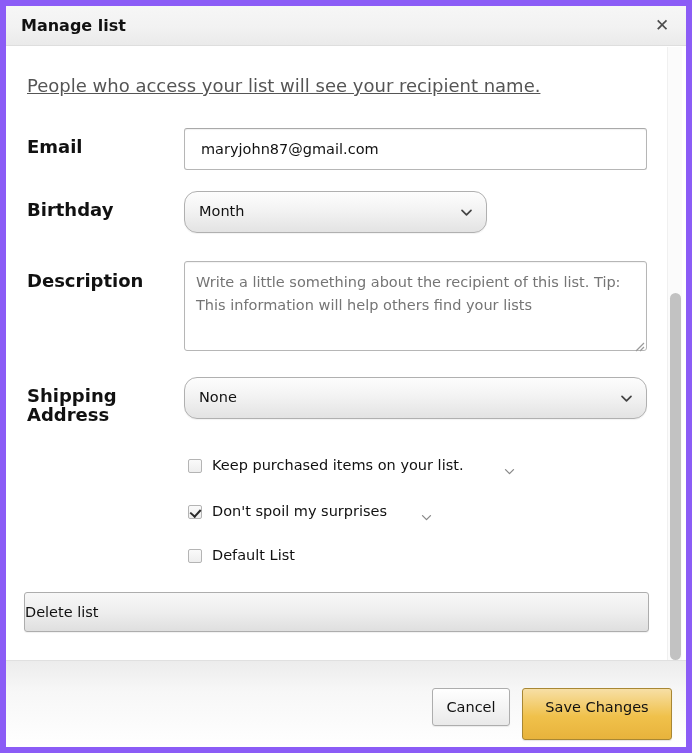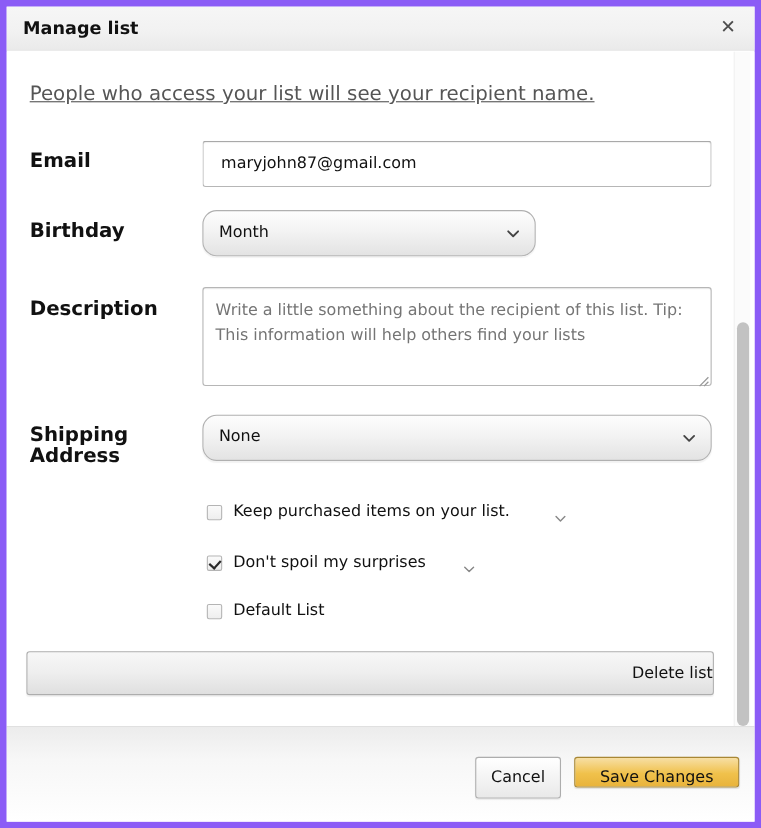--- a/index.html
+++ b/index.html
@@ -229,21 +229,21 @@
     height: 40px;
     box-sizing: border-box;
     border: 1px solid #adadad;
     border-radius: 3px;
     background: linear-gradient(to bottom, #f7f7f7 0%, #eeeeee 50%, #dfdfdf 100%);
     box-shadow: 0 1px 1px rgba(0,0,0,0.06);
     cursor: pointer;
     font-size: 14.5px;
     color: #111111;
     line-height: 38px;
-    text-align: right;
+    text-align: left;
     font-family: "DejaVu Sans", "Liberation Sans", sans-serif;
   }
 
   
   .sb-track {
     position: absolute;
     right: 4px;
     top: 41px;
     width: 15px;
     height: 613px;
@@ -289,21 +289,21 @@
     line-height: 36px;
     text-align: center;
     cursor: pointer;
     font-family: "DejaVu Sans", "Liberation Sans", sans-serif;
   }
   .save-btn {
     position: absolute;
     left: 516px;
     top: 27px;
     width: 150px;
-    height: 28px;
+    height: 52px;
     box-sizing: border-box;
     border: 1px solid #a88734;
     border-radius: 3px;
     background: linear-gradient(to bottom, #f7dfa5 0%, #f0c14b 55%, #e8b33c 100%);
     box-shadow: 0 1px 1px rgba(0,0,0,0.1);
     font-size: 14.5px;
     color: #111111;
     line-height: 36px;
     text-align: center;
     cursor: pointer;

